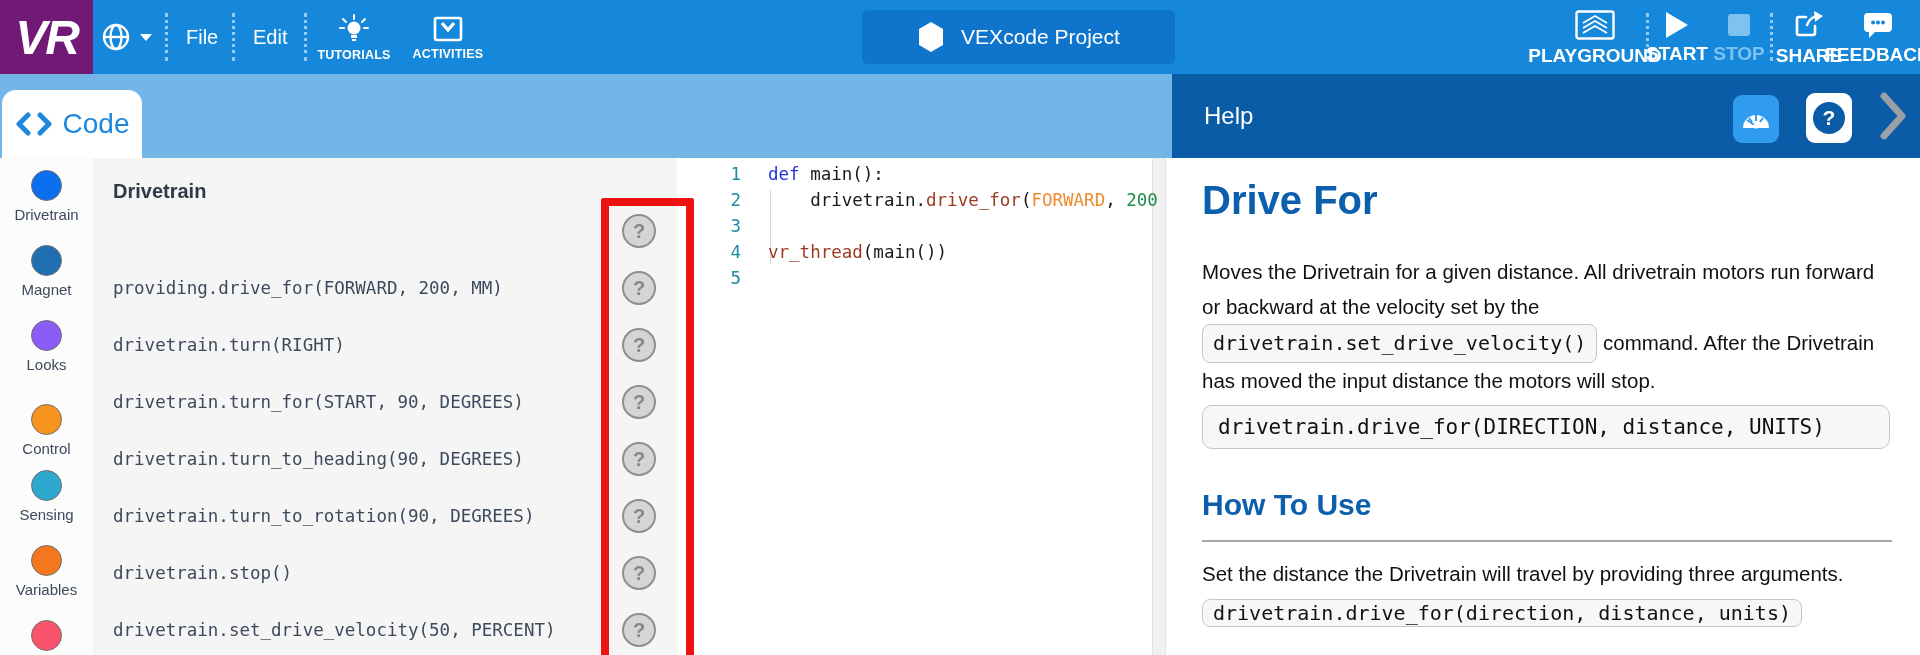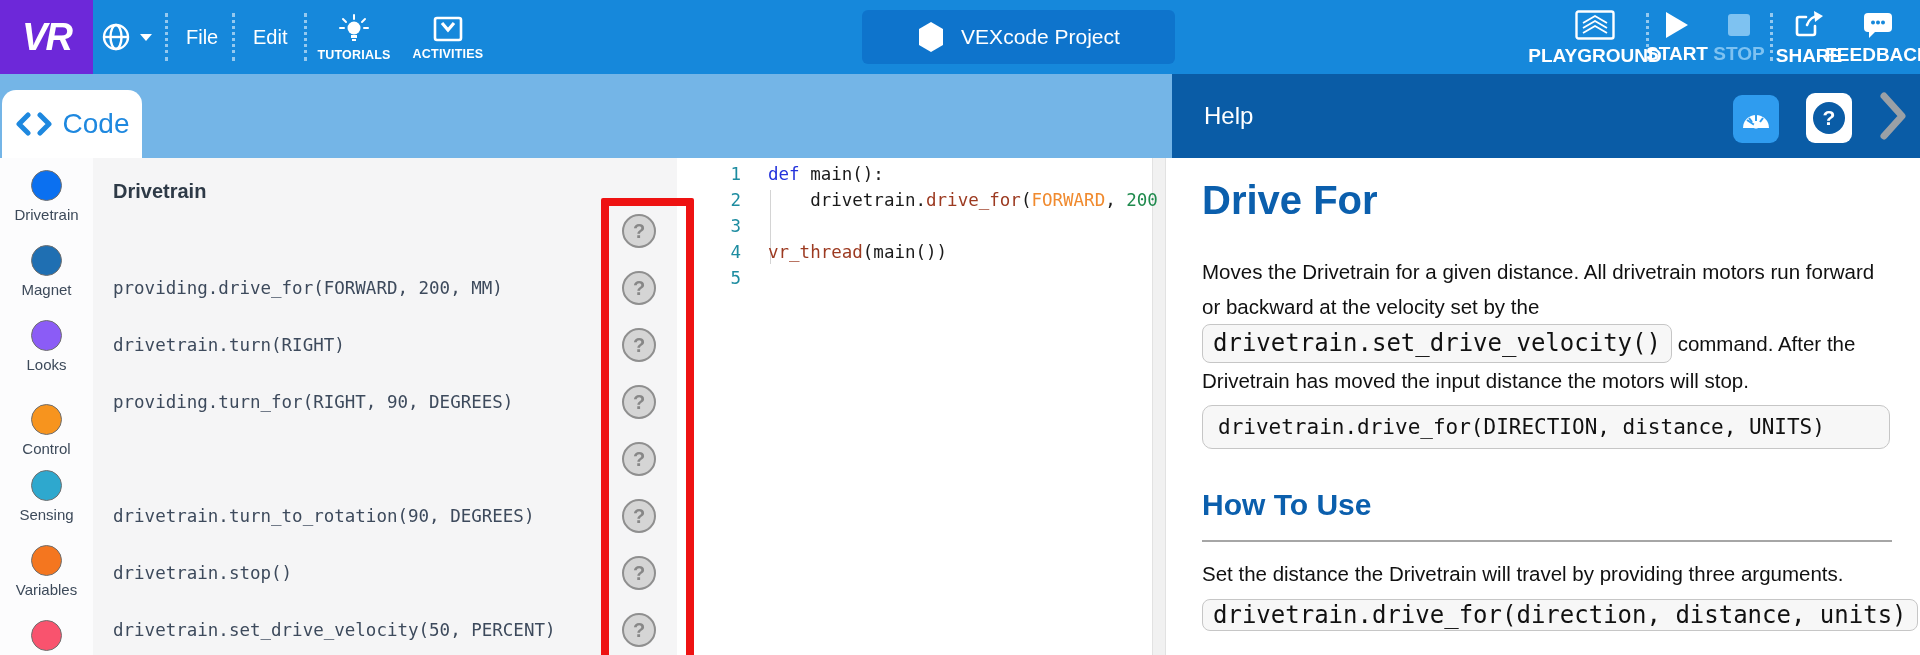--- a/index.html
+++ b/index.html
@@ -1,23 +1,23 @@
 <!DOCTYPE html>
 <html><head>
 <meta charset="utf-8">
 <style>
   html,body{margin:0;padding:0;background:#fff;}
   #app{position:relative;width:1920px;height:655px;overflow:hidden;
        font-family:"Liberation Sans",sans-serif;-webkit-font-smoothing:antialiased;}
 
   
   .topbar{position:absolute;left:0;top:0;width:1920px;height:74px;background:#1688DB;}
-  .logo{position:absolute;left:0;top:0;width:93px;height:74px;background:#6d28d9;
+  .logo{position:absolute;left:0;top:0;width:93px;height:74px;background:#701a75;
         display:flex;align-items:center;justify-content:center;
-        color:#fff;font-style:italic;font-weight:900;font-size:38px;letter-spacing:-2px;}
+        color:#fff;font-style:italic;font-weight:900;font-size:48px;letter-spacing:-2px;}
   .tb-sep{position:absolute;top:13px;height:48px;border-left:3px dotted rgba(255,255,255,.55);}
   .tb-menu{position:absolute;top:0;height:74px;display:flex;align-items:center;
            color:#fff;font-size:20px;cursor:default;}
   .globe-group{position:absolute;left:100px;top:0;height:74px;display:flex;align-items:center;gap:7px;}
   .tb-iconbtn{position:absolute;top:6px;width:96px;height:64px;display:flex;flex-direction:column;
               align-items:center;justify-content:center;gap:4px;color:#fff;}
   .tb-iconbtn .lbl{font-size:12.5px;font-weight:700;letter-spacing:.2px;}
   .project-btn{position:absolute;left:862px;top:10px;width:313px;height:54px;background:#0E74CC;
                border-radius:6px;display:flex;align-items:center;justify-content:center;gap:16px;
                color:#fff;font-size:21px;font-weight:500;}
@@ -70,21 +70,21 @@
   .help-title{position:absolute;left:32px;top:28px;color:#fff;font-size:24px;}
   .hh-btn{position:absolute;border-radius:9px;display:flex;align-items:center;justify-content:center;}
   .hh-gauge{left:561px;top:21px;width:46px;height:48px;background:#2F9CEF;}
   .hh-q{left:634px;top:19px;width:46px;height:50px;background:#fff;}
   .hh-q .qcirc{width:32px;height:32px;border-radius:50%;background:#0A5CA6;color:#fff;
                display:flex;align-items:center;justify-content:center;font-weight:700;font-size:21px;}
   .help-body{position:absolute;left:1172px;top:158px;width:748px;height:497px;background:#fff;overflow:hidden;}
   .hb-inner{position:absolute;left:30px;top:0;width:690px;}
   .help-h1{position:absolute;top:20px;left:0;font-size:40px;font-weight:700;color:#0B5FAD;}
   .help-para{position:absolute;top:96px;left:0;width:690px;font-size:20.5px;line-height:35px;color:#111;}
-  .code-pill{display:inline-block;font-family:"DejaVu Sans Mono",monospace;font-size:24px;
+  .code-pill{display:inline-block;font-family:"DejaVu Sans Mono",monospace;font-size:20px;
              background:#F7F7F7;border:1px solid #C6C6C6;border-radius:8px;padding:1px 10px;
              white-space:nowrap;color:#111;}
   .code-block{position:absolute;top:247px;left:0;width:688px;box-sizing:border-box;
               background:#F7F7F7;border:1px solid #C6C6C6;border-radius:10px;padding:9px 15px;
               font-family:"DejaVu Sans Mono",monospace;font-size:21px;color:#111;white-space:nowrap;}
   .help-h2{position:absolute;top:330px;left:0;font-size:30px;font-weight:700;color:#0B5FAD;}
   .help-hr{position:absolute;top:382px;left:0;width:690px;border-top:2px solid #A6A6A6;}
   .usage-text{position:absolute;top:404px;left:0;width:690px;font-size:20.5px;color:#111;}
   .usage-pill{position:absolute;top:441px;left:0;}
   .hh-chevron{position:absolute;left:706px;top:14px;}
@@ -229,22 +229,23 @@
       </div>
     </div>
 
   <div class="cmd-panel" id="cmdPanel">
     <div class="cmd-header">Drivetrain</div>
       <div class="help-dot" style="top: 56px;">?</div>
       <div class="cmd-row" style="top: 101.5px;">providing.drive_for(FORWARD, 200, MM)</div>
       <div class="help-dot" style="top: 113px;">?</div>
       <div class="cmd-row" style="top: 158.5px;">drivetrain.turn(RIGHT)</div>
       <div class="help-dot" style="top: 170px;">?</div>
-      <div class="cmd-row" style="top: 215.5px;">providing.turn_for(RIGHT, 90, DEGREES)</div>
+      <div class="cmd-row" style="top: 215.5px;">drivetrain.turn_for(START, 90, DEGREES)</div>
       <div class="help-dot" style="top: 227px;">?</div>
+      <div class="cmd-row" style="top: 272.5px;">drivetrain.turn_to_heading(90, DEGREES)</div>
       <div class="help-dot" style="top: 284px;">?</div>
       <div class="cmd-row" style="top: 329.5px;">drivetrain.turn_to_rotation(90, DEGREES)</div>
       <div class="help-dot" style="top: 341px;">?</div>
       <div class="cmd-row" style="top: 386.5px;">drivetrain.stop()</div>
       <div class="help-dot" style="top: 398px;">?</div>
       <div class="cmd-row" style="top: 443.5px;">drivetrain.set_drive_velocity(50, PERCENT)</div>
       <div class="help-dot" style="top: 455px;">?</div>
     </div>
 
   <div class="redbox"></div>

